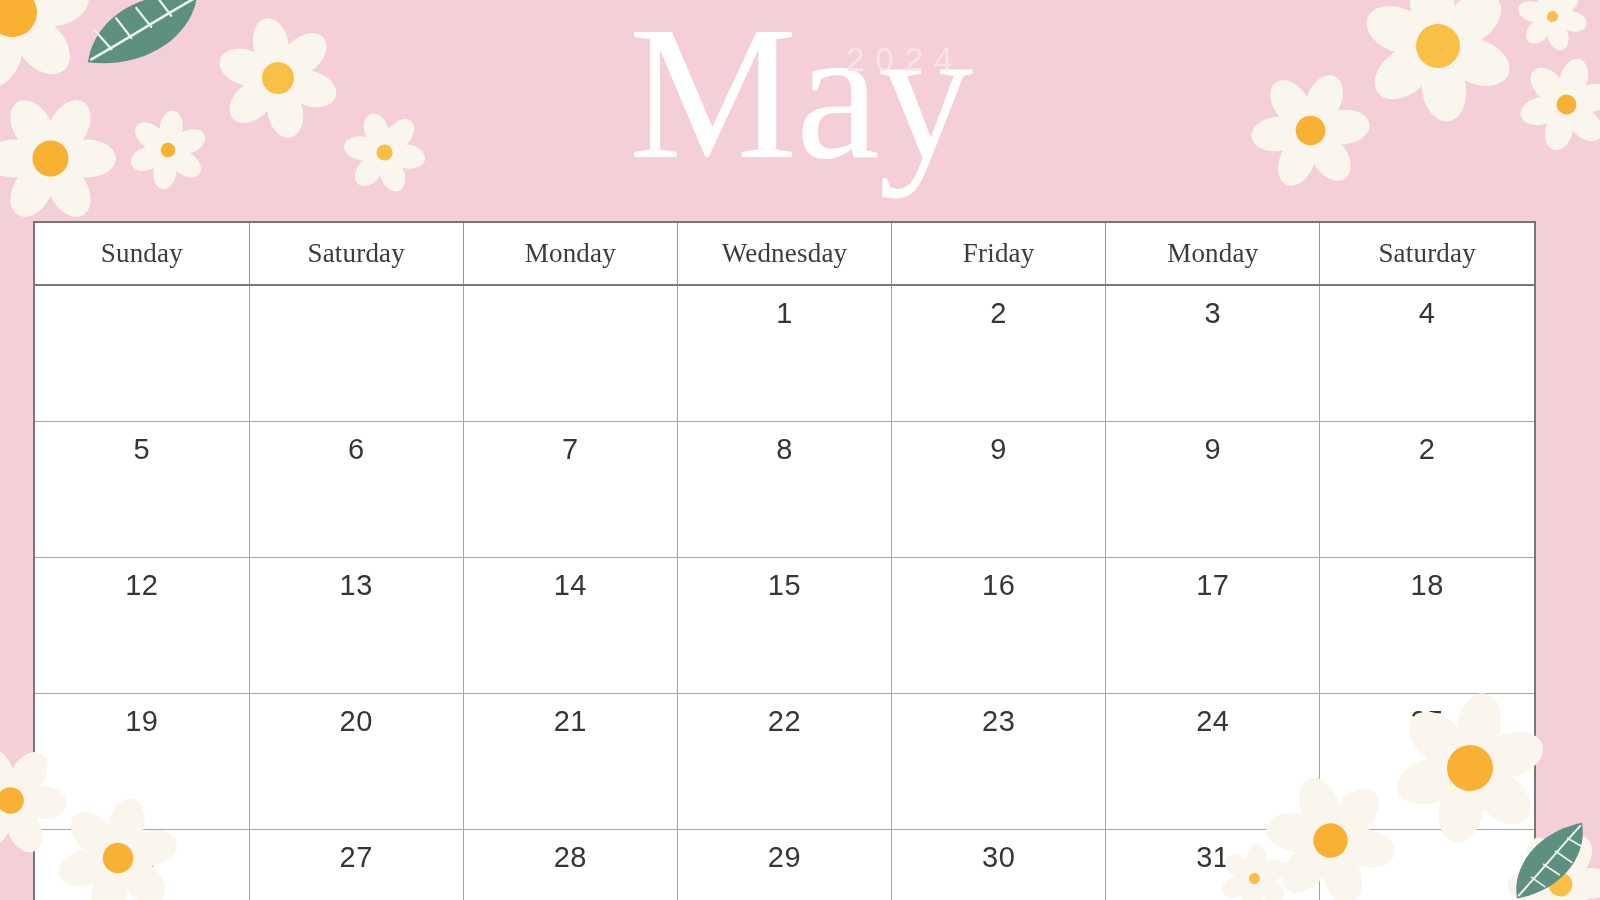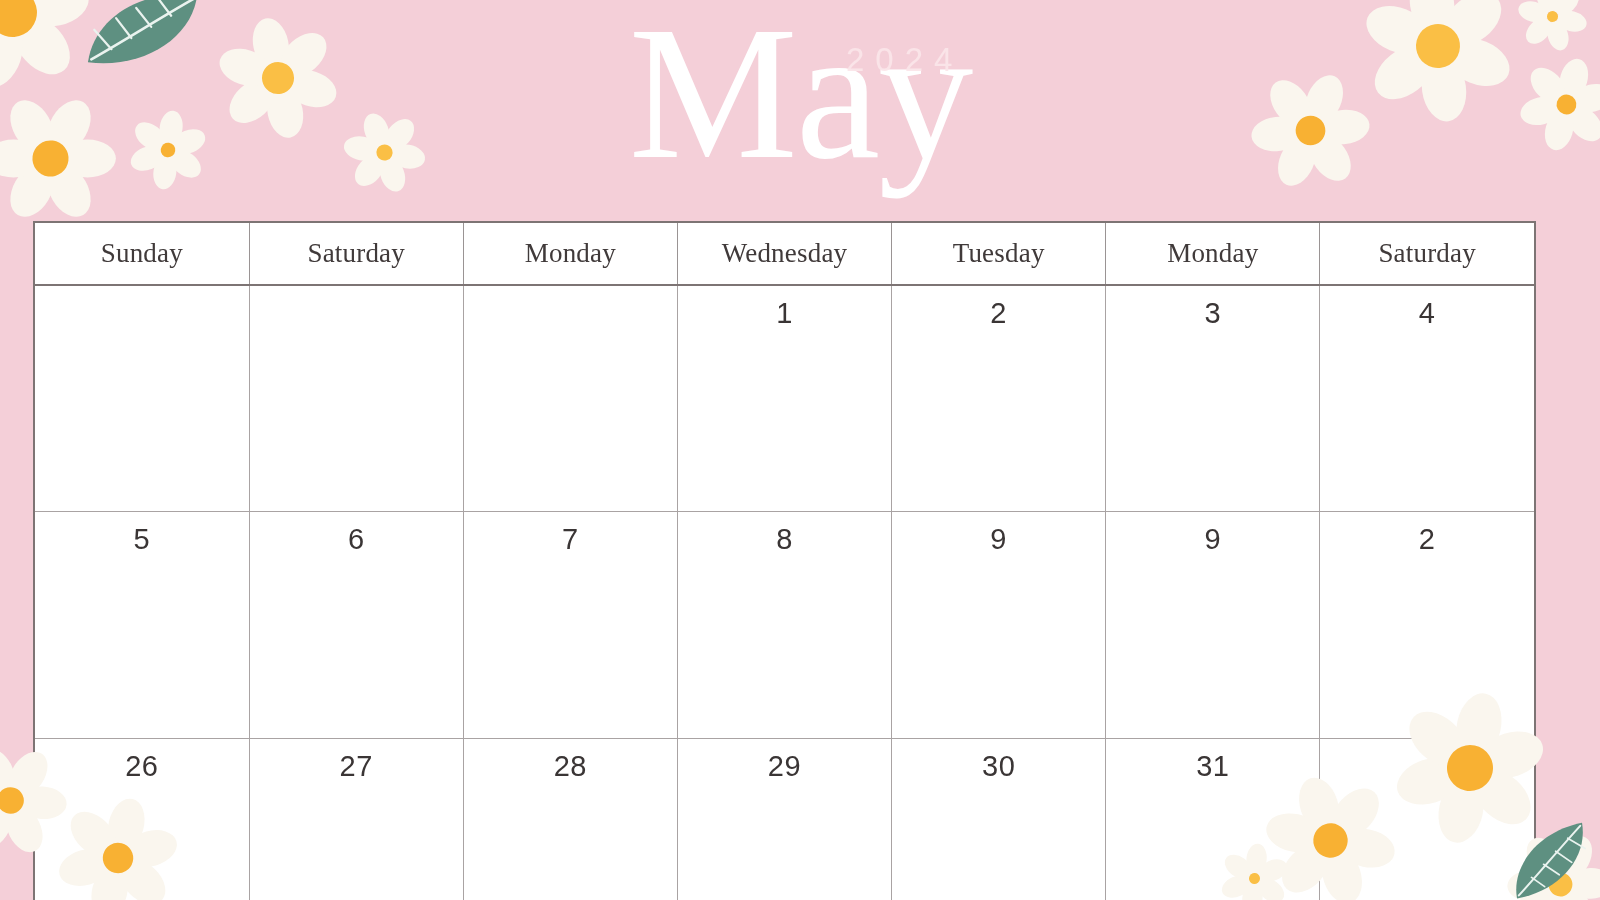--- a/index.html
+++ b/index.html
@@ -271,21 +271,21 @@
   </div>
 
   <div id="calendar">
     <table>
       <thead>
         <tr id="weekday-row">
             <th>Sunday</th>
             <th>Saturday</th>
             <th>Monday</th>
             <th>Wednesday</th>
-            <th>Tuesday</th>
+            <th>Friday</th>
             <th>Monday</th>
             <th>Saturday</th>
           </tr>
       </thead>
       <tbody id="weeks-body">
           <tr>
             <td></td>
             <td></td>
             <td></td>
             <td><span class="daynum">1</span></td>
@@ -296,20 +296,38 @@
           <tr>
             <td><span class="daynum">5</span></td>
             <td><span class="daynum">6</span></td>
             <td><span class="daynum">7</span></td>
             <td><span class="daynum">8</span></td>
             <td><span class="daynum">9</span></td>
             <td><span class="daynum">9</span></td>
             <td><span class="daynum">2</span></td>
           </tr>
           <tr>
+            <td><span class="daynum">12</span></td>
+            <td><span class="daynum">13</span></td>
+            <td><span class="daynum">14</span></td>
+            <td><span class="daynum">15</span></td>
+            <td><span class="daynum">16</span></td>
+            <td><span class="daynum">17</span></td>
+            <td><span class="daynum">18</span></td>
+          </tr>
+          <tr>
+            <td><span class="daynum">19</span></td>
+            <td><span class="daynum">20</span></td>
+            <td><span class="daynum">21</span></td>
+            <td><span class="daynum">22</span></td>
+            <td><span class="daynum">23</span></td>
+            <td><span class="daynum">24</span></td>
+            <td><span class="daynum">25</span></td>
+          </tr>
+          <tr>
             <td><span class="daynum">26</span></td>
             <td><span class="daynum">27</span></td>
             <td><span class="daynum">28</span></td>
             <td><span class="daynum">29</span></td>
             <td><span class="daynum">30</span></td>
             <td><span class="daynum">31</span></td>
             <td></td>
           </tr>
         </tbody>
     </table>

